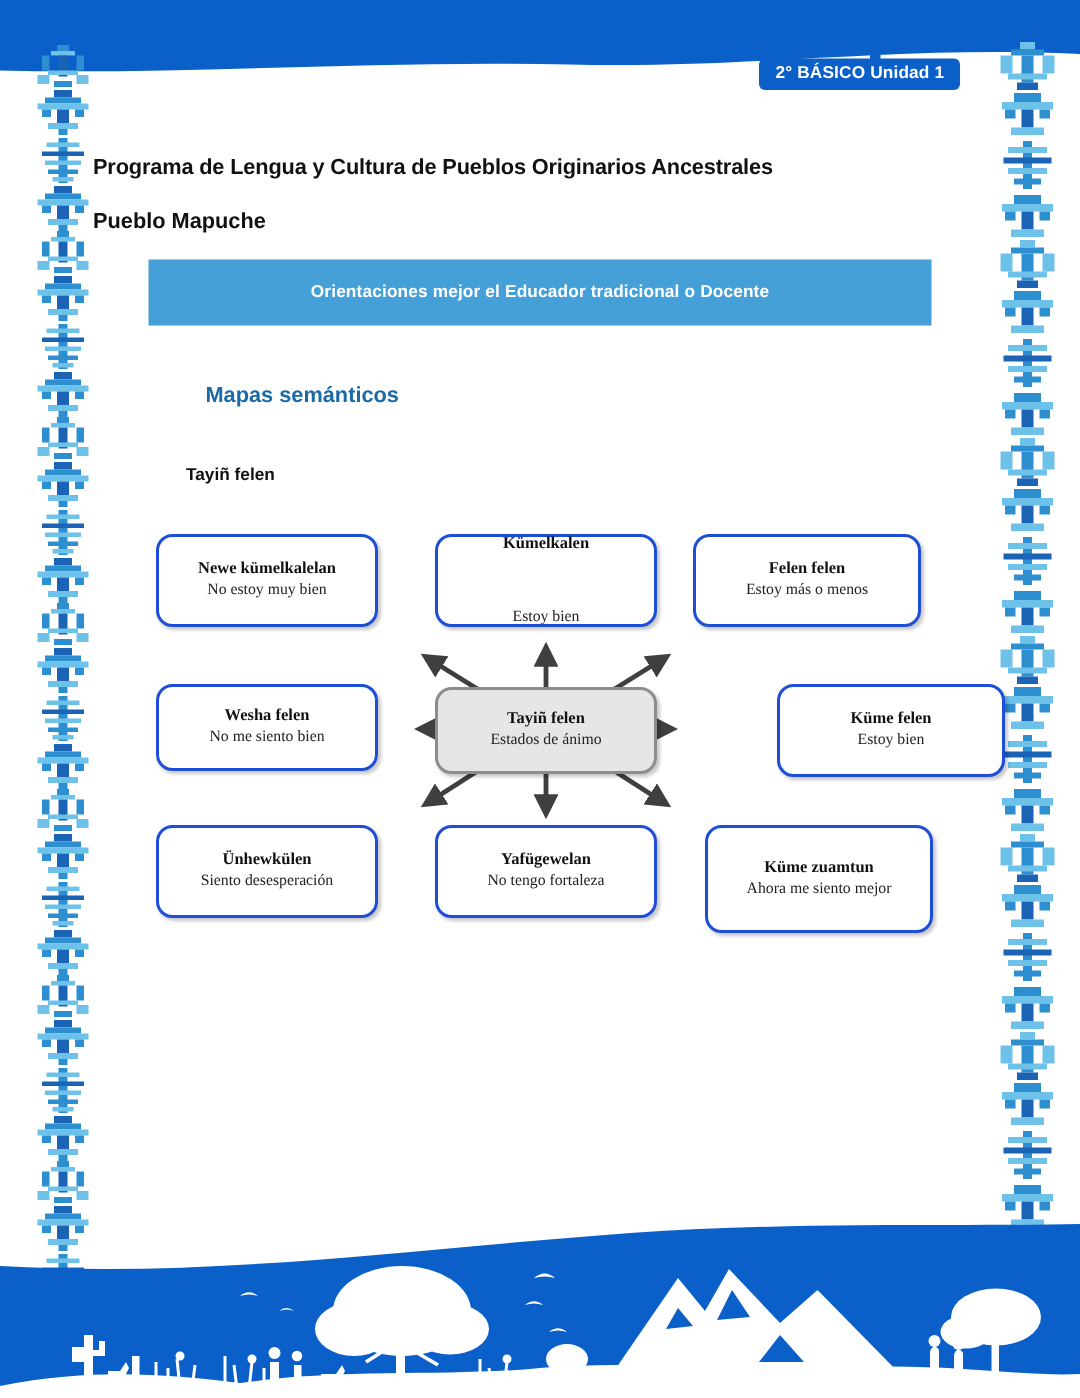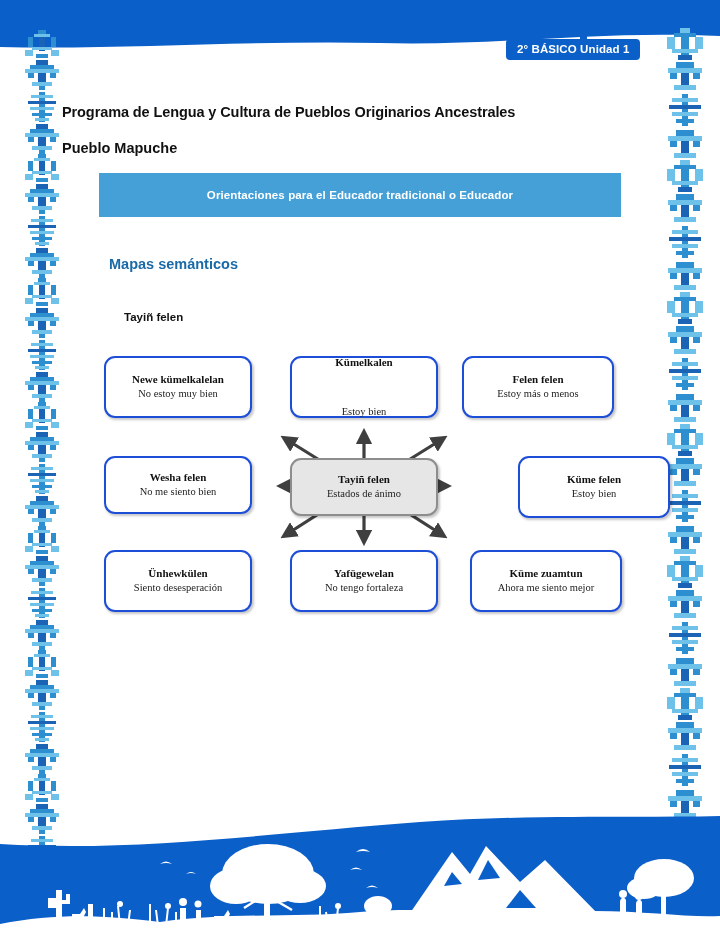--- a/index.html
+++ b/index.html
@@ -49,21 +49,21 @@
   .subtitle-bar{
     position:absolute;left:37px;top:173px;width:522px;height:44px;
     background:#46a0d8;
     display:flex;align-items:center;justify-content:center;
   }
   .subtitle-bar span{
     color:#ffffff;font-size:11.5px;font-weight:bold;letter-spacing:.1px;
   }
 
   .section-title{
-    position:absolute;left:47px;top:256px;
+    position:absolute;left:75px;top:256px;
     font-size:14.5px;font-weight:bold;color:#1a6aa8;
   }
   .map-label{
     position:absolute;left:62px;top:311px;
     font-size:11.5px;font-weight:bold;color:#111;
   }
 
   
   .diagram{position:absolute;left:42px;top:346px;width:520px;height:280px;}
   .diagram svg{position:absolute;left:0;top:0;}
@@ -191,21 +191,21 @@
   </svg>
 
   <div class="content">
 
     <div class="title-block">
       <div class="title-1">Programa de Lengua y Cultura de Pueblos Originarios Ancestrales</div>
       <div class="title-2">Pueblo Mapuche</div>
     </div>
 
     <div class="subtitle-bar">
-      <span>Orientaciones para el Educador tradicional o Educador</span>
+      <span>Orientaciones mejor el Educador tradicional o Docente</span>
     </div>
 
     <div class="section-title">Mapas semánticos</div>
     <div class="map-label">Tayiñ felen</div>
 
     <div class="diagram">
 
       <svg width="520" height="280" viewBox="0 0 520 280">
         <defs>
           <marker id="ah" markerWidth="5.2" markerHeight="5.2" refX="3.9" refY="2.6" orient="auto">
@@ -251,21 +251,21 @@
       </div>
 
       <div class="node" style="left:0px;top:204px;width:148px;height:62px;">
         <div class="t1">Ünhewkülen</div>
         <div class="t2">Siento  desesperación</div>
       </div>
       <div class="node" style="left:186px;top:204px;width:148px;height:62px;">
         <div class="t1">Yafügewelan</div>
         <div class="t2">No tengo fortaleza</div>
       </div>
-      <div class="node" style="left:366px;top:204px;width:152px;height:62px;">
+      <div class="node" style="left:366px;top:204px;width:152px;height:72px;">
         <div class="t1">Küme zuamtun</div>
         <div class="t2">Ahora me siento mejor</div>
       </div>
 
     </div>
   </div>
 
   <svg class="bottom-art" viewBox="0 0 720 120" preserveAspectRatio="none">
     <path d="M0,32 C140,40 260,22 420,10 C540,2 640,6 720,4 L720,120 L0,120 Z" fill="#0b5fc9"></path>
     <g fill="#ffffff">

